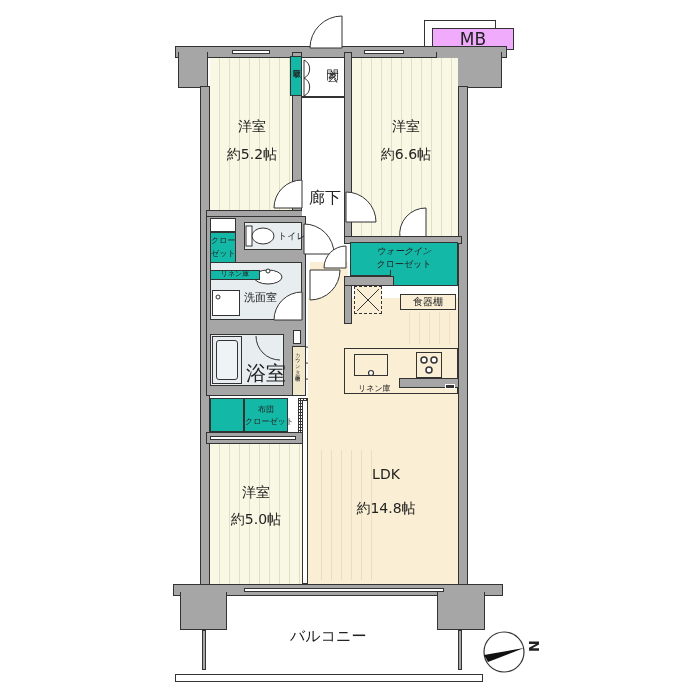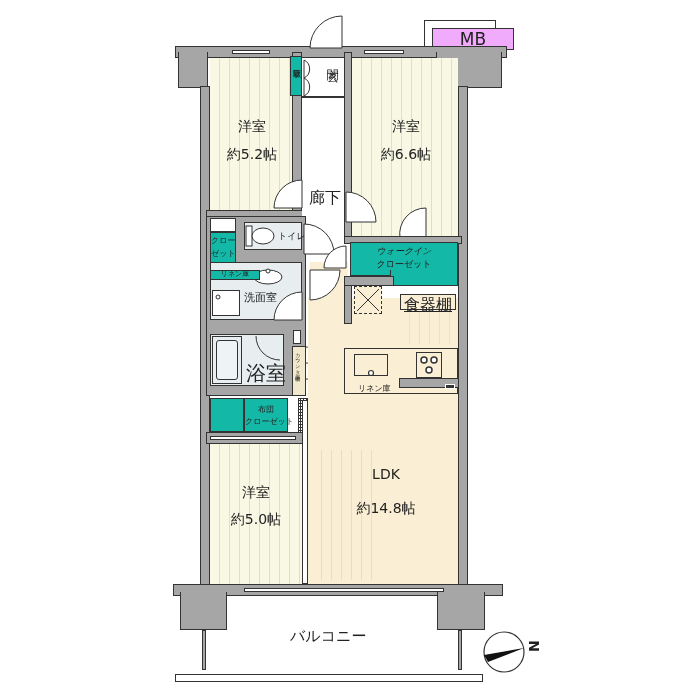--- a/index.html
+++ b/index.html
@@ -181,21 +181,21 @@
 <div class="abs wall" style="left:344px;top:276px;width:8px;height:48px;"></div>
 <div class="abs wall" style="left:344px;top:276px;width:50px;height:10px;"></div>
 
 <div class="abs" style="left:354px;top:286px;width:28px;height:28px;border:1px dashed #333;background:#faeed4;"></div>
 <svg style="left:354px;top:286px;" width="28" height="28">
   <line x1="3" y1="3" x2="25" y2="25" stroke="#333" stroke-width="1"></line>
   <line x1="25" y1="3" x2="3" y2="25" stroke="#333" stroke-width="1"></line>
 </svg>
 
 <div class="abs" style="left:400px;top:294px;width:56px;height:16px;background:#faeed4;border:1px solid #333;">
-  <span class="lbl small" style="left:0;right:0;top:1px;font-size:16px;text-decoration:underline;">食器棚</span>
+  <span class="lbl small" style="left:0;right:0;top:1px;font-size:10px;">食器棚</span>
 </div>
 <div class="abs stripes" style="left:400px;top:312px;width:56px;height:32px;opacity:0.6;"></div>
 
 <div class="abs" style="left:344px;top:348px;width:114px;height:46px;background:#faeed4;border:1.5px solid #333;"></div>
 <div class="abs wall" style="left:399px;top:378px;width:60px;height:10px;"></div>
 <div class="abs" style="left:354px;top:354px;width:34px;height:22px;background:#faeed4;border:1.5px solid #333;"></div>
 <svg style="left:366px;top:368px;" width="10" height="10">
   <circle cx="5" cy="5" r="2.5" fill="#fff" stroke="#333" stroke-width="1.2"></circle>
 </svg>
 <div class="abs" style="left:416px;top:352px;width:26px;height:26px;background:#faeed4;border:1.5px solid #333;"></div>

